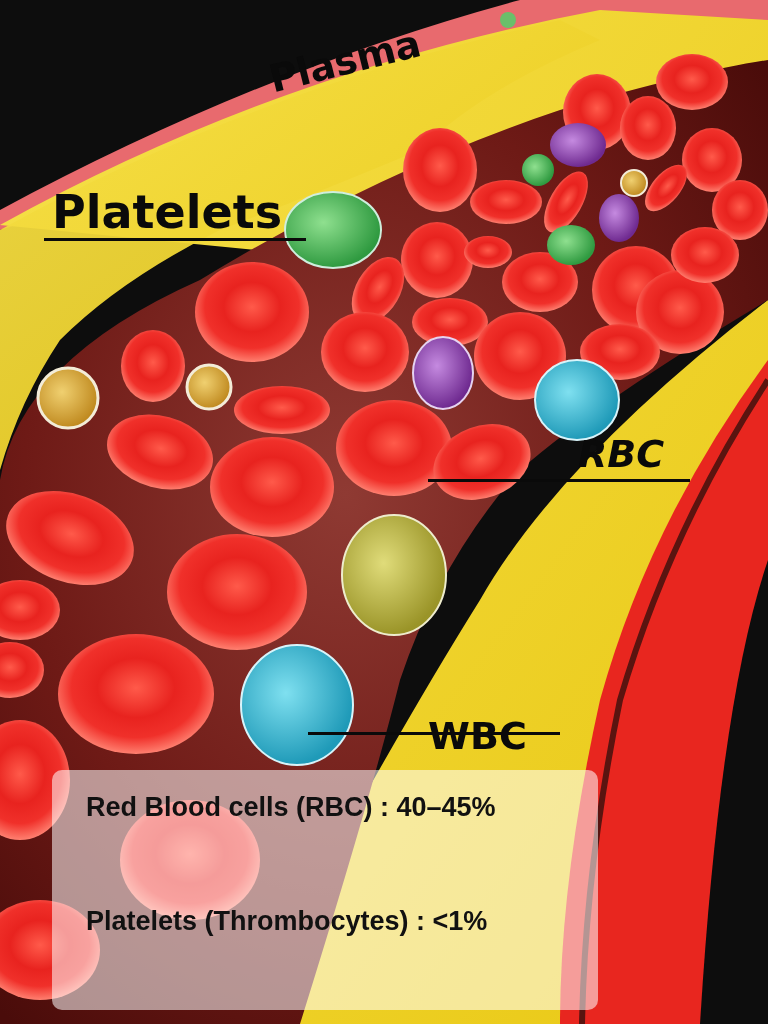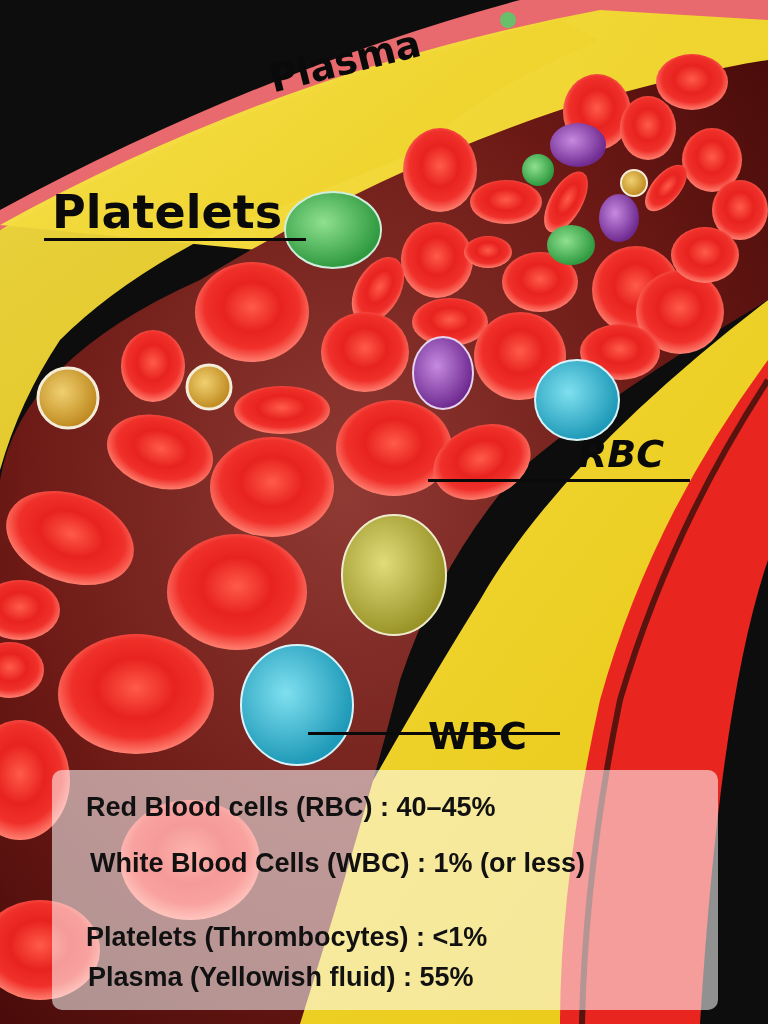--- a/index.html
+++ b/index.html
@@ -7,25 +7,25 @@
   #scene{position:absolute;left:0;top:0;width:768px;height:1024px;}
   .label{position:absolute;font-weight:bold;color:#0a0a0a;white-space:nowrap;}
   .leader{position:absolute;height:3px;background:#0a0a0a;}
   #lbl-plasma{left:270px;top:58px;font-size:38px;transform:rotate(-14deg);transform-origin:left center;}
   #lbl-platelets{left:52px;top:185px;font-size:46px;}
   #line-platelets{left:44px;top:238px;width:262px;}
   #lbl-rbc{left:578px;top:432px;font-size:38px;font-style:italic;}
   #line-rbc{left:428px;top:479px;width:262px;}
   #lbl-wbc{left:428px;top:686px;font-size:38px;margin-top:28px;}
   #line-wbc{left:308px;top:732px;width:252px;}
-  #legend{position:absolute;left:52px;top:770px;width:666px;height:240px;background:rgba(255,255,255,0.55);border-radius:10px;}
+  #legend{position:absolute;left:52px;top:770px;width:546px;height:240px;background:rgba(255,255,255,0.55);border-radius:10px;}
   .legend-row{position:absolute;left:34px;font-size:27px;font-weight:bold;color:#111;white-space:nowrap;font-family:"Liberation Sans",sans-serif;}
   #legend-row-0{top:22px;}
   #legend-row-1{top:78px;left:38px;}
-  #legend-row-2{top:136px;margin-top:16px;}
+  #legend-row-2{top:136px;}
   #legend-row-3{top:192px;left:36px;}
 </style>
 </head>
 <body>
 
 <svg id="scene" viewBox="0 0 768 1024" width="768" height="1024" xmlns="http://www.w3.org/2000/svg">
   <defs>
     <radialGradient id="rbcGrad" cx="50%" cy="45%" r="55%">
       <stop offset="0%" stop-color="#ff5a4a"></stop>
       <stop offset="45%" stop-color="#e8231f"></stop>
@@ -141,16 +141,14 @@
 <div id="lbl-plasma" class="label">Plasma</div>
 <div id="lbl-platelets" class="label">Platelets</div>
 <div id="line-platelets" class="leader"></div>
 <div id="lbl-rbc" class="label">RBC</div>
 <div id="line-rbc" class="leader"></div>
 <div id="lbl-wbc" class="label">WBC</div>
 <div id="line-wbc" class="leader"></div>
 
 <div id="legend">
   <div id="legend-row-0" class="legend-row">Red Blood cells (RBC) : 40–45%</div>
-  <div id="legend-row-1" class="legend-row">White Blood Cells (WBC) : 1% (or less)</div>
   <div id="legend-row-2" class="legend-row">Platelets (Thrombocytes) : &lt;1%</div>
-  <div id="legend-row-3" class="legend-row">Plasma (Yellowish fluid) : 55%</div>
 </div>
 
 </body></html>

